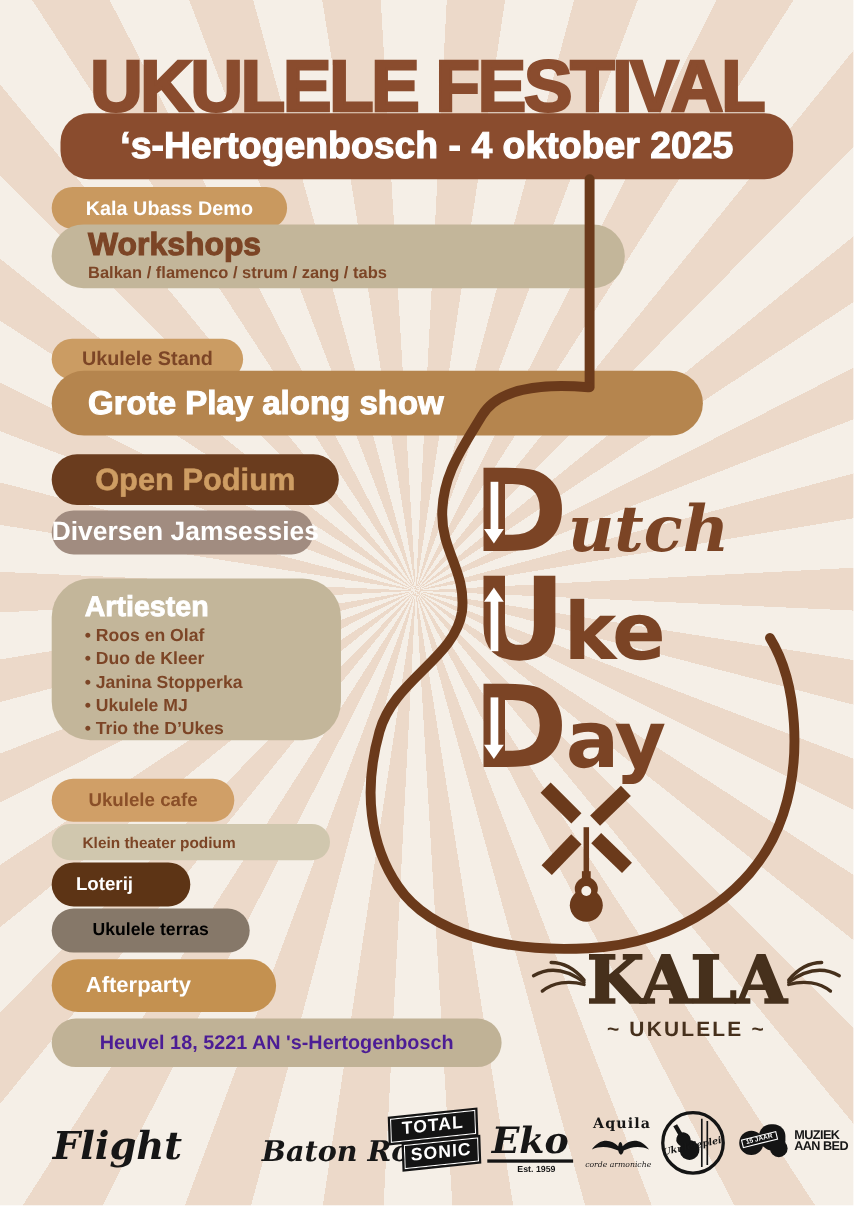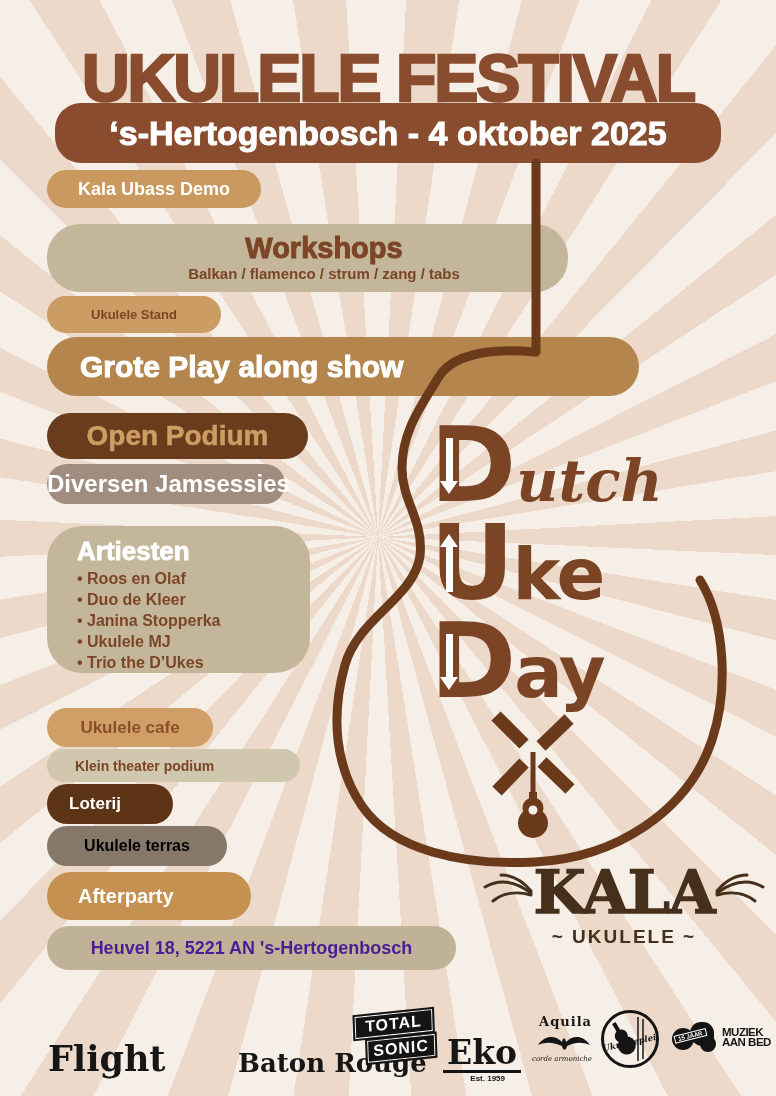--- a/index.html
+++ b/index.html
@@ -21,25 +21,25 @@
     left:55px;top:103px;width:666px;height:60px;border-radius:26px;
     background:#8a4c2e;display:flex;align-items:center;justify-content:center;
   }
   .banner span{color:#fff;font-size:34px;font-weight:bold;-webkit-text-stroke:1px #fff;white-space:nowrap;}
   
   .pill{
     position:absolute;border-radius:999px;font-weight:bold;
     display:flex;align-items:center;white-space:nowrap;
   }
   .p-ubass   {left:47px;top:170px;width:214px;height:38px;background:#c9995f;color:#fff;font-size:18px;justify-content:center;}
-  .p-workshops{left:47px;top:224px;width:521px;height:68px;border-radius:33px;background:#c3b69a;
-               flex-direction:column;align-items:center;justify-content:center;padding-left:33px;box-sizing:border-box;color:#7c4526;}
+  .p-workshops{left:47px;top:204px;width:521px;height:58px;border-radius:33px;background:#c3b69a;
+               flex-direction:column;align-items:flex-start;justify-content:center;padding-left:33px;box-sizing:border-box;color:#7c4526;}
   .p-workshops .w-title{font-size:29px;line-height:31px;-webkit-text-stroke:1px #7c4526;}
   .p-workshops .w-sub{font-size:15px;line-height:19px;}
-  .p-stand   {left:47px;top:296px;width:174px;height:37px;background:#cb9c63;color:#7c4526;font-size:13px;justify-content:center;}
+  .p-stand   {left:47px;top:308px;width:174px;height:37px;background:#cb9c63;color:#7c4526;font-size:18px;justify-content:center;}
   .p-play    {left:47px;top:337px;width:592px;height:59px;background:#b5854e;color:#fff;font-size:30px;padding-left:33px;box-sizing:border-box;-webkit-text-stroke:1px #fff;}
   .p-open    {left:47px;top:413px;width:261px;height:46px;background:#6a3c1e;color:#ce9d63;font-size:28px;justify-content:center;-webkit-text-stroke:0.5px #ce9d63;}
   .p-jams    {left:47px;top:464px;width:238px;height:40px;background:#a18c80;color:#fff;font-size:24px;justify-content:flex-start;}
   .p-artists {left:47px;top:526px;width:263px;height:147px;border-radius:35px;background:#c3b69a;
               flex-direction:column;align-items:flex-start;justify-content:flex-start;padding:10px 0 0 30px;box-sizing:border-box;}
   .p-artists .a-title{color:#fff;font-size:26px;line-height:30px;-webkit-text-stroke:0.8px #fff;}
   .p-artists ul{list-style:none;margin:2px 0 0 0;padding:0;}
   .p-artists li{color:#7c4526;font-size:16px;line-height:21px;font-weight:bold;}
   .p-artists li::before{content:"• ";}
   .p-cafe    {left:47px;top:708px;width:166px;height:39px;background:#d09f67;color:#8a4f28;font-size:17px;justify-content:center;}
@@ -66,21 +66,21 @@
   .ar1{left:446px;top:438px;height:44px;}
   .ar2{left:446px;top:546px;height:46px;}
   .ar3{left:446px;top:634px;height:44px;}
   
   .kala{left:478px;top:862px;width:292px;display:flex;flex-direction:column;align-items:center;color:#46301c;z-index:2;}
   .kala-row{display:flex;align-items:center;}
   .kala-name{font-family:"DejaVu Serif",serif;font-weight:bold;font-size:60px;line-height:60px;letter-spacing:-1px;-webkit-text-stroke:1.5px #46301c;}
   .kala-tag{font-size:19px;font-weight:bold;letter-spacing:2px;margin-top:4px;white-space:nowrap;}
   
   .sponsor{position:absolute;color:#161616;text-align:center;}
-  .script{font-family:"DejaVu Serif",serif;font-weight:bold;white-space:nowrap;margin-top:16px;}
+  .script{font-family:"DejaVu Serif",serif;font-style:italic;font-weight:bold;white-space:nowrap;}
   .s-flight{left:48px;top:1022px;font-size:35px;}
   .s-hal{left:158px;top:1012px;width:76px;display:flex;flex-direction:column;align-items:center;}
   .s-hal .hl-text{font-size:8.5px;font-weight:bold;letter-spacing:1px;margin-top:3px;white-space:nowrap;}
   .s-baton{left:238px;top:1032px;font-size:26px;}
   .s-total{left:356px;top:1013px;transform:rotate(-6deg);}
   .tsbox{background:#141414;color:#fff;border:1.5px solid #fff;outline:2px solid #141414;
          font-weight:bold;font-size:16px;line-height:20px;padding:0 5px;letter-spacing:1px;white-space:nowrap;}
   .tsbox.b2{margin:3px 0 0 10px;transform:skew(-4deg);}
   .tsbox.b1{transform:skew(-4deg);}
   .s-eko{left:443px;top:1020px;width:62px;}

